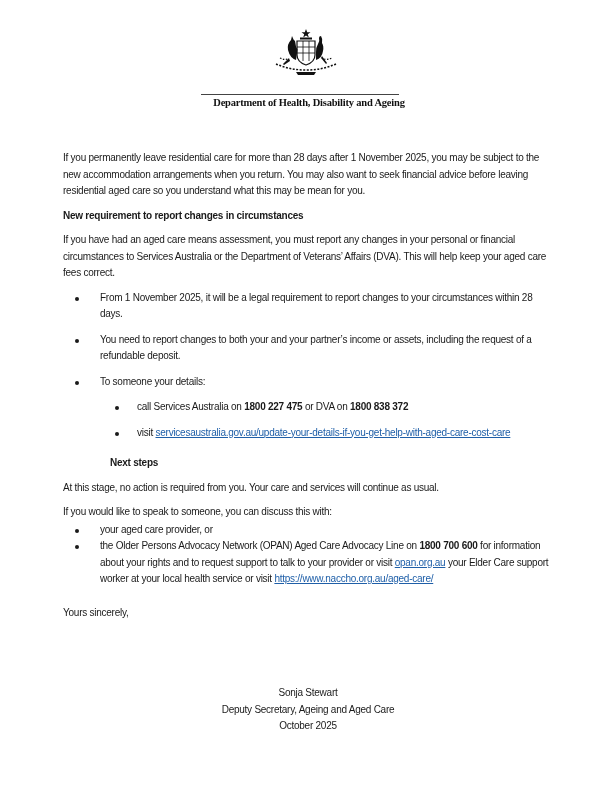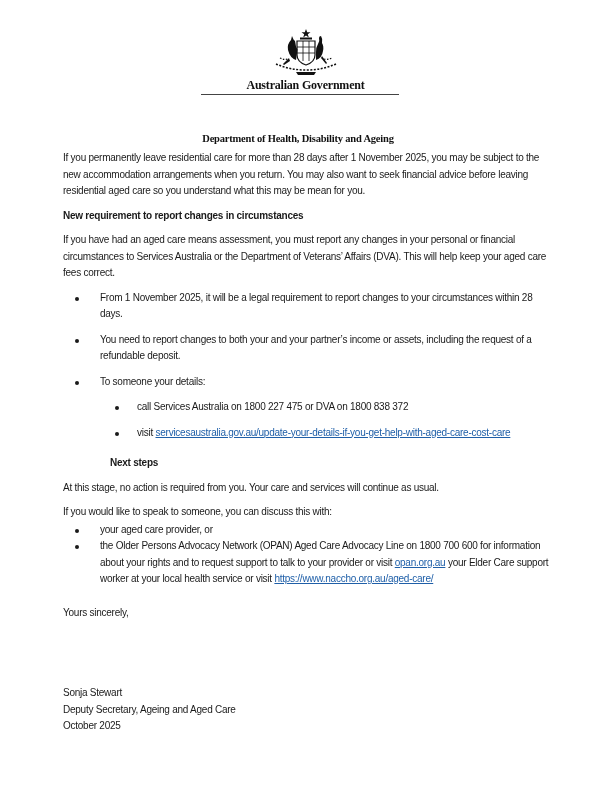--- a/index.html
+++ b/index.html
@@ -9,24 +9,23 @@
     }
     .header { position: absolute; left: 0; top: 0; width: 611px; height: 115px; }
     .crest { position: absolute; left: 270px; top: 28px; width: 72px; height: 50px; }
     .gov-name {
       position: absolute; left: 0; width: 611px; top: 78px; text-align: center;
       font-family: "Liberation Serif", serif; font-weight: bold; font-size: 12px; color: #111;
       letter-spacing: -0.2px;
     }
     .header-rule { position: absolute; left: 201px; width: 198px; top: 94px; height: 1px; background: #444; }
     .dept-name {
-      position: absolute; left: 4px; width: 588px; top: 97px; text-align: center;
+      position: absolute; left: 15px; width: 588px; top: 97px; text-align: center;
       font-family: "Liberation Serif", serif; font-weight: bold; font-size: 10.5px; color: #111;
       letter-spacing: -0.2px;
-      margin-top: 36px;
     }
     .content {
       position: absolute; left: 63px; top: 150px; width: 490px;
       font-size: 10px; line-height: 16.5px; letter-spacing: -0.25px;
     }
     p { margin: 0 0 8px 0; }
     .heading { font-weight: bold; margin-bottom: 8px; }
     ul { margin: 0; padding: 0; list-style: none; }
     .b1 { position: relative; padding-left: 37px; margin-bottom: 9px; }
     .b1::before {
@@ -34,25 +33,25 @@
       border-radius: 50%; background: #1a1a1a;
     }
     .sub { margin-top: 9px; }
     .b2 { position: relative; padding-left: 74px; margin-bottom: 9px; }
     .b2::before {
       content: ""; position: absolute; left: 52px; top: 7px; width: 4px; height: 4px;
       border-radius: 50%; background: #1a1a1a;
     }
     .tight .b1 { margin-bottom: 0; }
     a, .link { color: #1f5fa8; text-decoration: underline; }
-    .bold { font-weight: normal; }
+    .bold { font-weight: bold; }
     .p-tight { margin-bottom: 1px; }
     .closing { margin-top: 17px; }
     .sig { margin-top: 64px; }
-    .sig div { line-height: 16.5px; }
+    .sig div { line-height: 16.5px; text-align: center; }
   </style>
 </head>
 <body>
 
 <div class="header">
   <svg class="crest" viewBox="0 0 72 50">
 
     <polygon points="36,1 37.2,4.2 40.5,4.2 37.8,6.2 38.8,9.4 36,7.4 33.2,9.4 34.2,6.2 31.5,4.2 34.8,4.2" fill="#111"></polygon>
 
     <rect x="30" y="9.5" width="12" height="2" fill="#111"></rect>
@@ -64,21 +63,20 @@
     <path d="M19,30 l-6,6 l1,1 l6,-4 z" fill="#111"></path>
 
     <path d="M46,32 q6,-2 7,-9 q1,-5 -1,-8 q1,-4 -1,-7 q-2,0 -2,2 q1,3 -1,6 q-2,3 -2,8 z" fill="#111"></path>
     <path d="M52,28 l5,7 l-1,1 l-5,-6 z" fill="#111"></path>
 
     <path d="M6,36 q14,6 30,6 q16,0 30,-6" fill="none" stroke="#111" stroke-width="1.5" stroke-dasharray="2 1.5"></path>
     <path d="M10,30 q4,2 8,1 M54,31 q4,1 8,-1" stroke="#111" stroke-width="1.2" stroke-dasharray="1.5 1.5" fill="none"></path>
 
     <path d="M26,44 h20 l-2,3 h-16 z" fill="#111"></path>
   </svg>
-  <div class="gov-name">Australian Government</div>
   <div class="header-rule"></div>
   <div class="dept-name">Department of Health, Disability and Ageing</div>
 </div>
 
 <div class="content">
   <p>If you permanently leave residential care for more than 28 days after 1 November 2025, you may be subject to the new accommodation arrangements when you return. You may also want to seek financial advice before leaving residential aged care so you understand what this may be mean for you.</p>
 
   <p class="heading">New requirement to report changes in circumstances</p>
   <p>If you have had an aged care means assessment, you must report any changes in your personal or financial circumstances to Services Australia or the Department of Veterans’ Affairs (DVA). This will help keep your aged care fees correct.</p>
 

